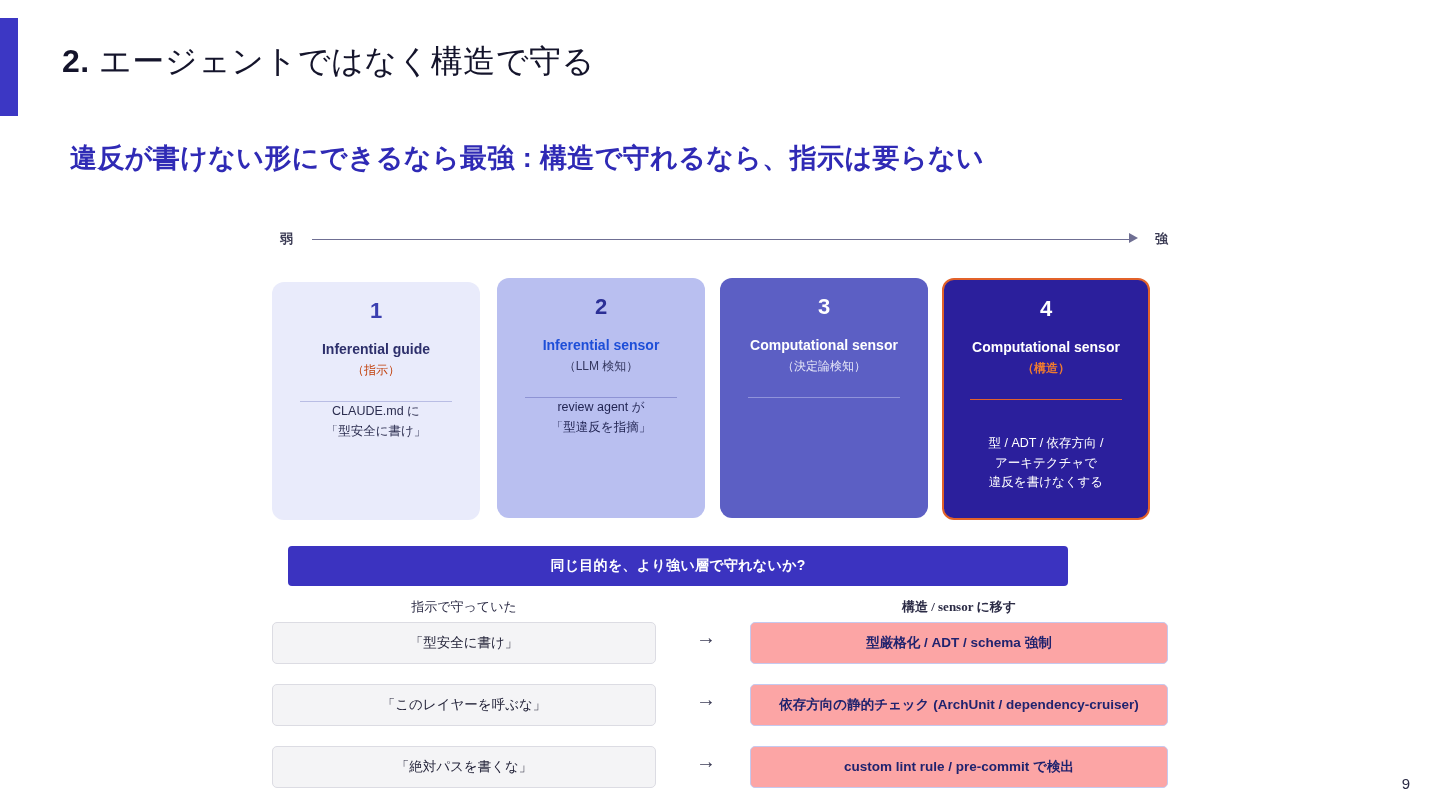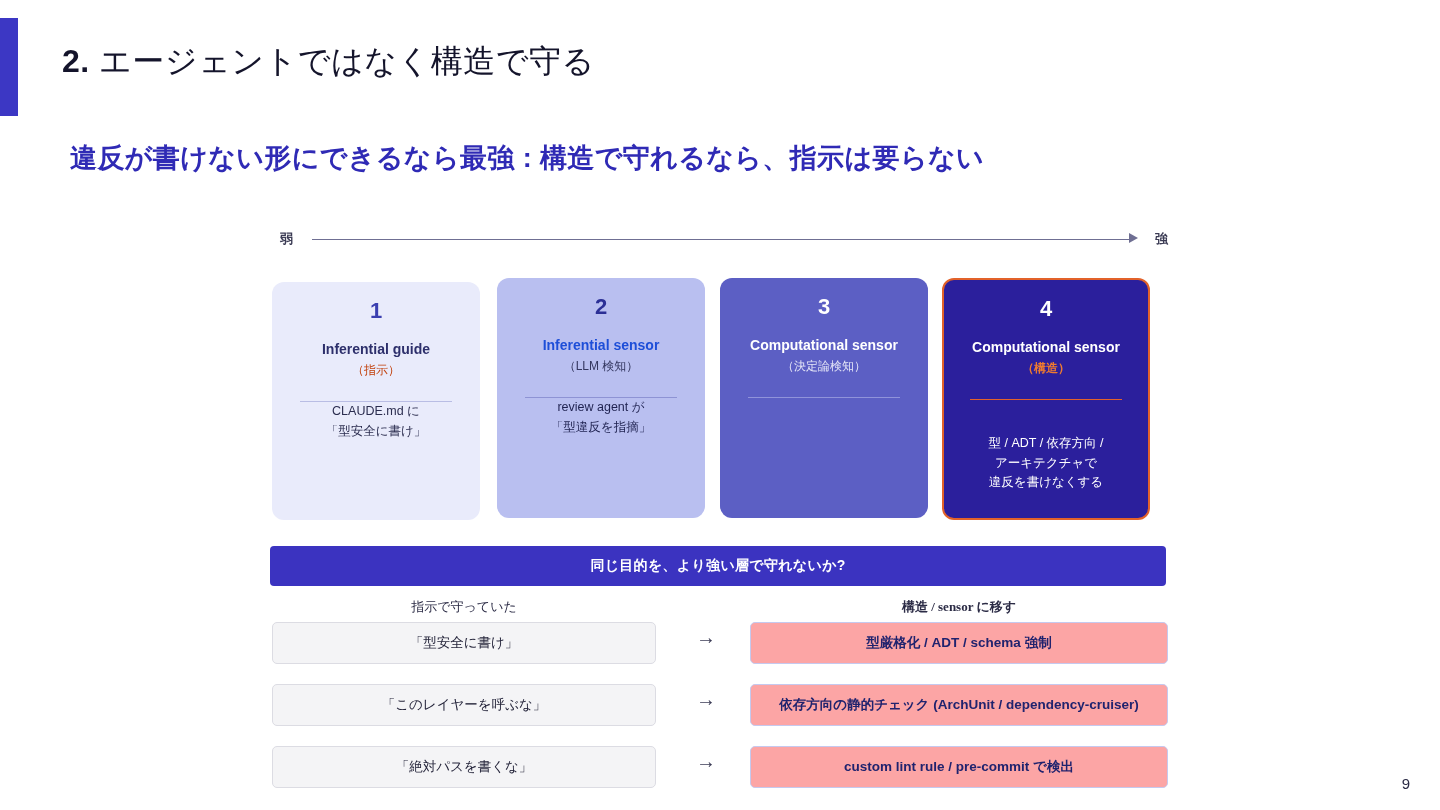--- a/index.html
+++ b/index.html
@@ -156,23 +156,23 @@
 
   .card.c4 .stage-num { color: #ffffff; }
   .card.c4 .stage-title { color: #ffffff; }
   .card.c4 .stage-sub { color: #ef7b2f; font-weight: 700; }
   .card.c4 .divider { background: #e2622a; }
   .card.c4 .stage-body { color: #ffffff; margin-top: 34px; }
 
   
   .banner {
     position: absolute;
-    left: 270px;
+    left: 288px;
     top: 546px;
-    width: 896px;
+    width: 780px;
     height: 40px;
     background: #3b33c0;
     border-radius: 4px;
     color: #ffffff;
     font-size: 14px;
     font-weight: 700;
     display: flex;
     align-items: center;
     justify-content: center;
     letter-spacing: 0.3px;

